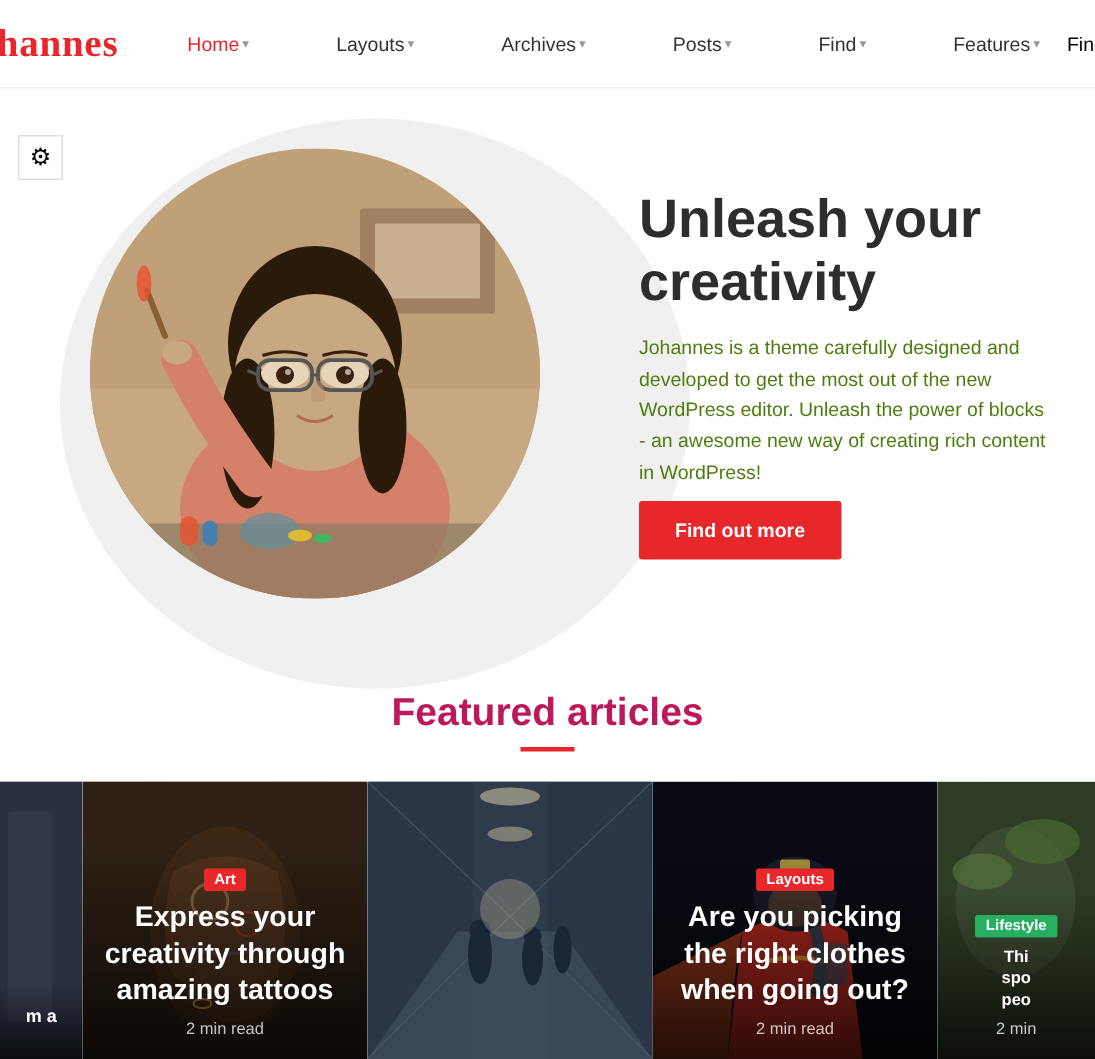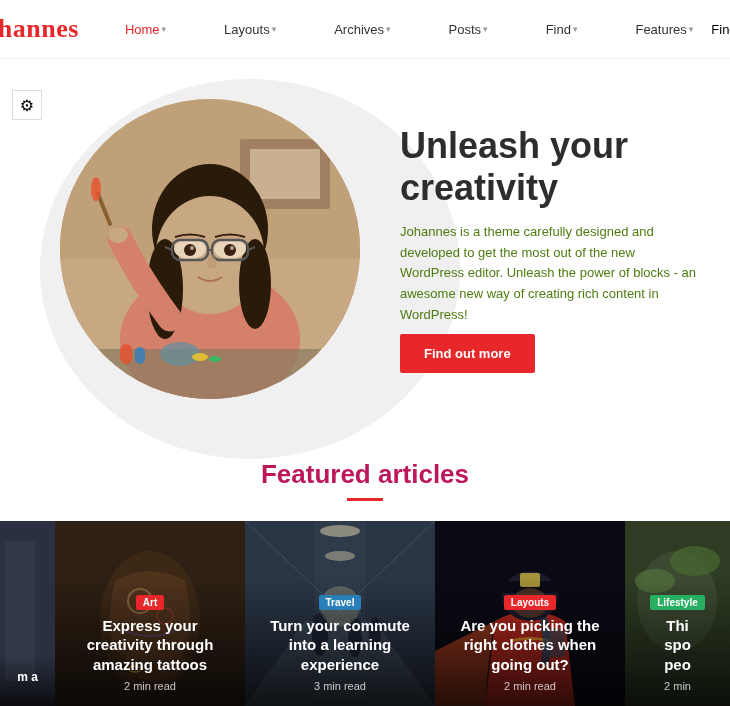--- a/index.html
+++ b/index.html
@@ -58,20 +58,21 @@
     }
 
     
     .hero {
       background: #fff;
       padding: 30px 30px 20px;
       position: relative;
       display: flex;
       align-items: center;
       min-height: 370px;
+      gap: 26px;
     }
     .hero-circle-bg {
       position: absolute;
       width: 420px;
       height: 380px;
       background: #f0f0f0;
       border-radius: 50%;
       left: 40px;
       top: 20px;
     }
@@ -188,21 +189,21 @@
       font-weight: 700;
       padding: 2px 7px;
       border-radius: 2px;
       margin-bottom: 6px;
       font-family: Arial, sans-serif;
     }
     .card-tag.travel { background: #2980b9; }
     .card-tag.fashion { background: #e8272a; }
     .card-tag.lifestyle { background: #27ae60; }
     .card-title {
-      font-size: 15px;
+      font-size: 19px;
       font-weight: 700;
       color: #fff;
       line-height: 1.3;
       margin-bottom: 6px;
       font-family: Arial, sans-serif;
     }
     .card-read {
       font-size: 11px;
       color: rgba(255,255,255,0.75);
       font-family: Arial, sans-serif;
@@ -409,25 +410,20 @@
 
           <ellipse cx="75" cy="115" rx="8" ry="20" fill="#1a2535"></ellipse>
           <ellipse cx="75" cy="99" rx="7" ry="7" fill="#1a2535"></ellipse>
           <ellipse cx="110" cy="118" rx="7" ry="18" fill="#1a2535"></ellipse>
           <ellipse cx="110" cy="103" rx="6" ry="6" fill="#1a2535"></ellipse>
           <ellipse cx="130" cy="112" rx="6" ry="16" fill="#1a2535"></ellipse>
 
           <ellipse cx="95" cy="85" rx="20" ry="20" fill="#d0c8a0" opacity="0.3"></ellipse>
         </svg>
       </div>
-      <div class="card-overlay">
-        <span class="card-tag travel">Travel</span>
-        <div class="card-title">Turn your commute into a learning experience</div>
-        <div class="card-read">3 min read</div>
-      </div>
     </div>
 
     <div class="card" style="width:190px;">
       <div class="card-img photo-fashion" style="height:185px;">
         <svg viewBox="0 0 190 185" width="190" height="185" xmlns="http://www.w3.org/2000/svg">
           <rect width="190" height="185" fill="#1a1a2a"></rect>
 
           <rect x="0" y="0" width="190" height="185" fill="#0a0a15"></rect>
 
           <path d="M60 100 Q95 80 130 100 L140 185 L50 185 Z" fill="#e03020" opacity="0.8"></path>
@@ -462,19 +458,19 @@
           <rect width="105" height="185" fill="#3a4a30"></rect>
           <ellipse cx="52" cy="80" rx="40" ry="50" fill="#5a6a50" opacity="0.6"></ellipse>
           <rect x="0" y="0" width="105" height="185" fill="rgba(20,30,10,0.3)"></rect>
 
           <ellipse cx="70" cy="40" rx="25" ry="15" fill="#4a6a30" opacity="0.7"></ellipse>
           <ellipse cx="30" cy="60" rx="20" ry="12" fill="#5a7a40" opacity="0.6"></ellipse>
         </svg>
       </div>
       <div class="card-overlay">
         <span class="card-tag lifestyle">Lifestyle</span>
-        <div class="card-title" style="font-size:15px;">Thi<br>spo<br>peo</div>
+        <div class="card-title" style="font-size:11px;">Thi<br>spo<br>peo</div>
         <div class="card-read">2 min</div>
       </div>
     </div>
   </div>
 
 </section>
 
 </body></html>

